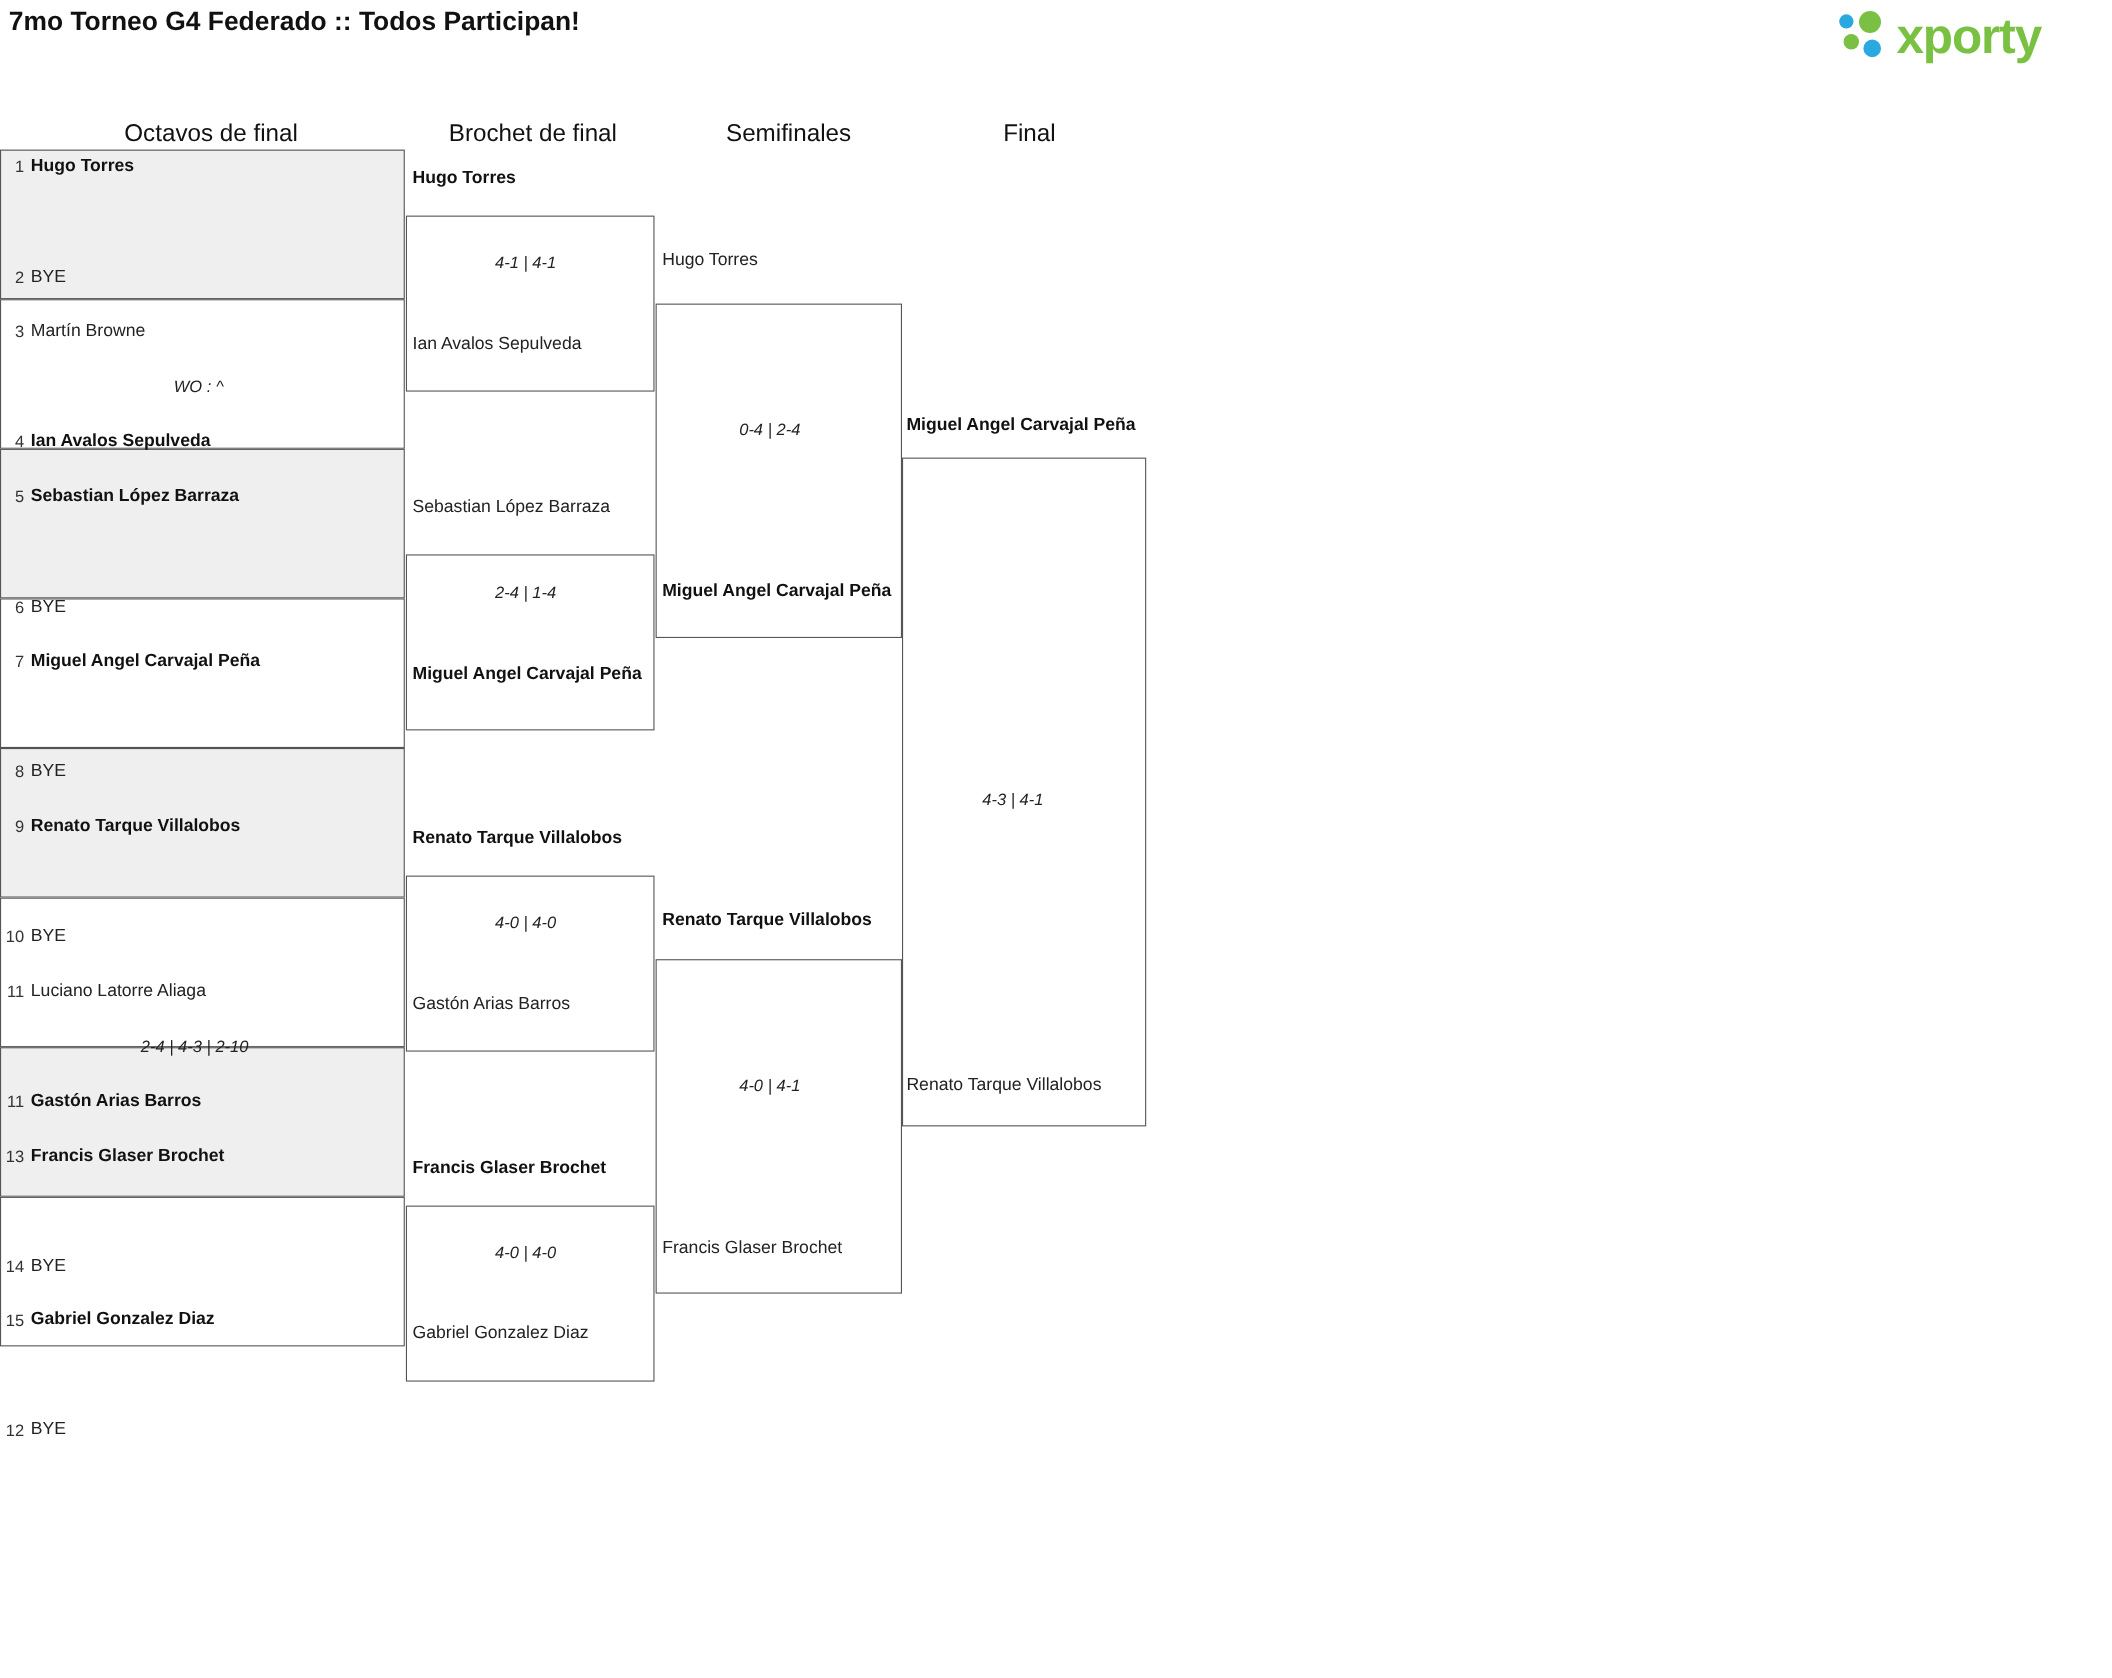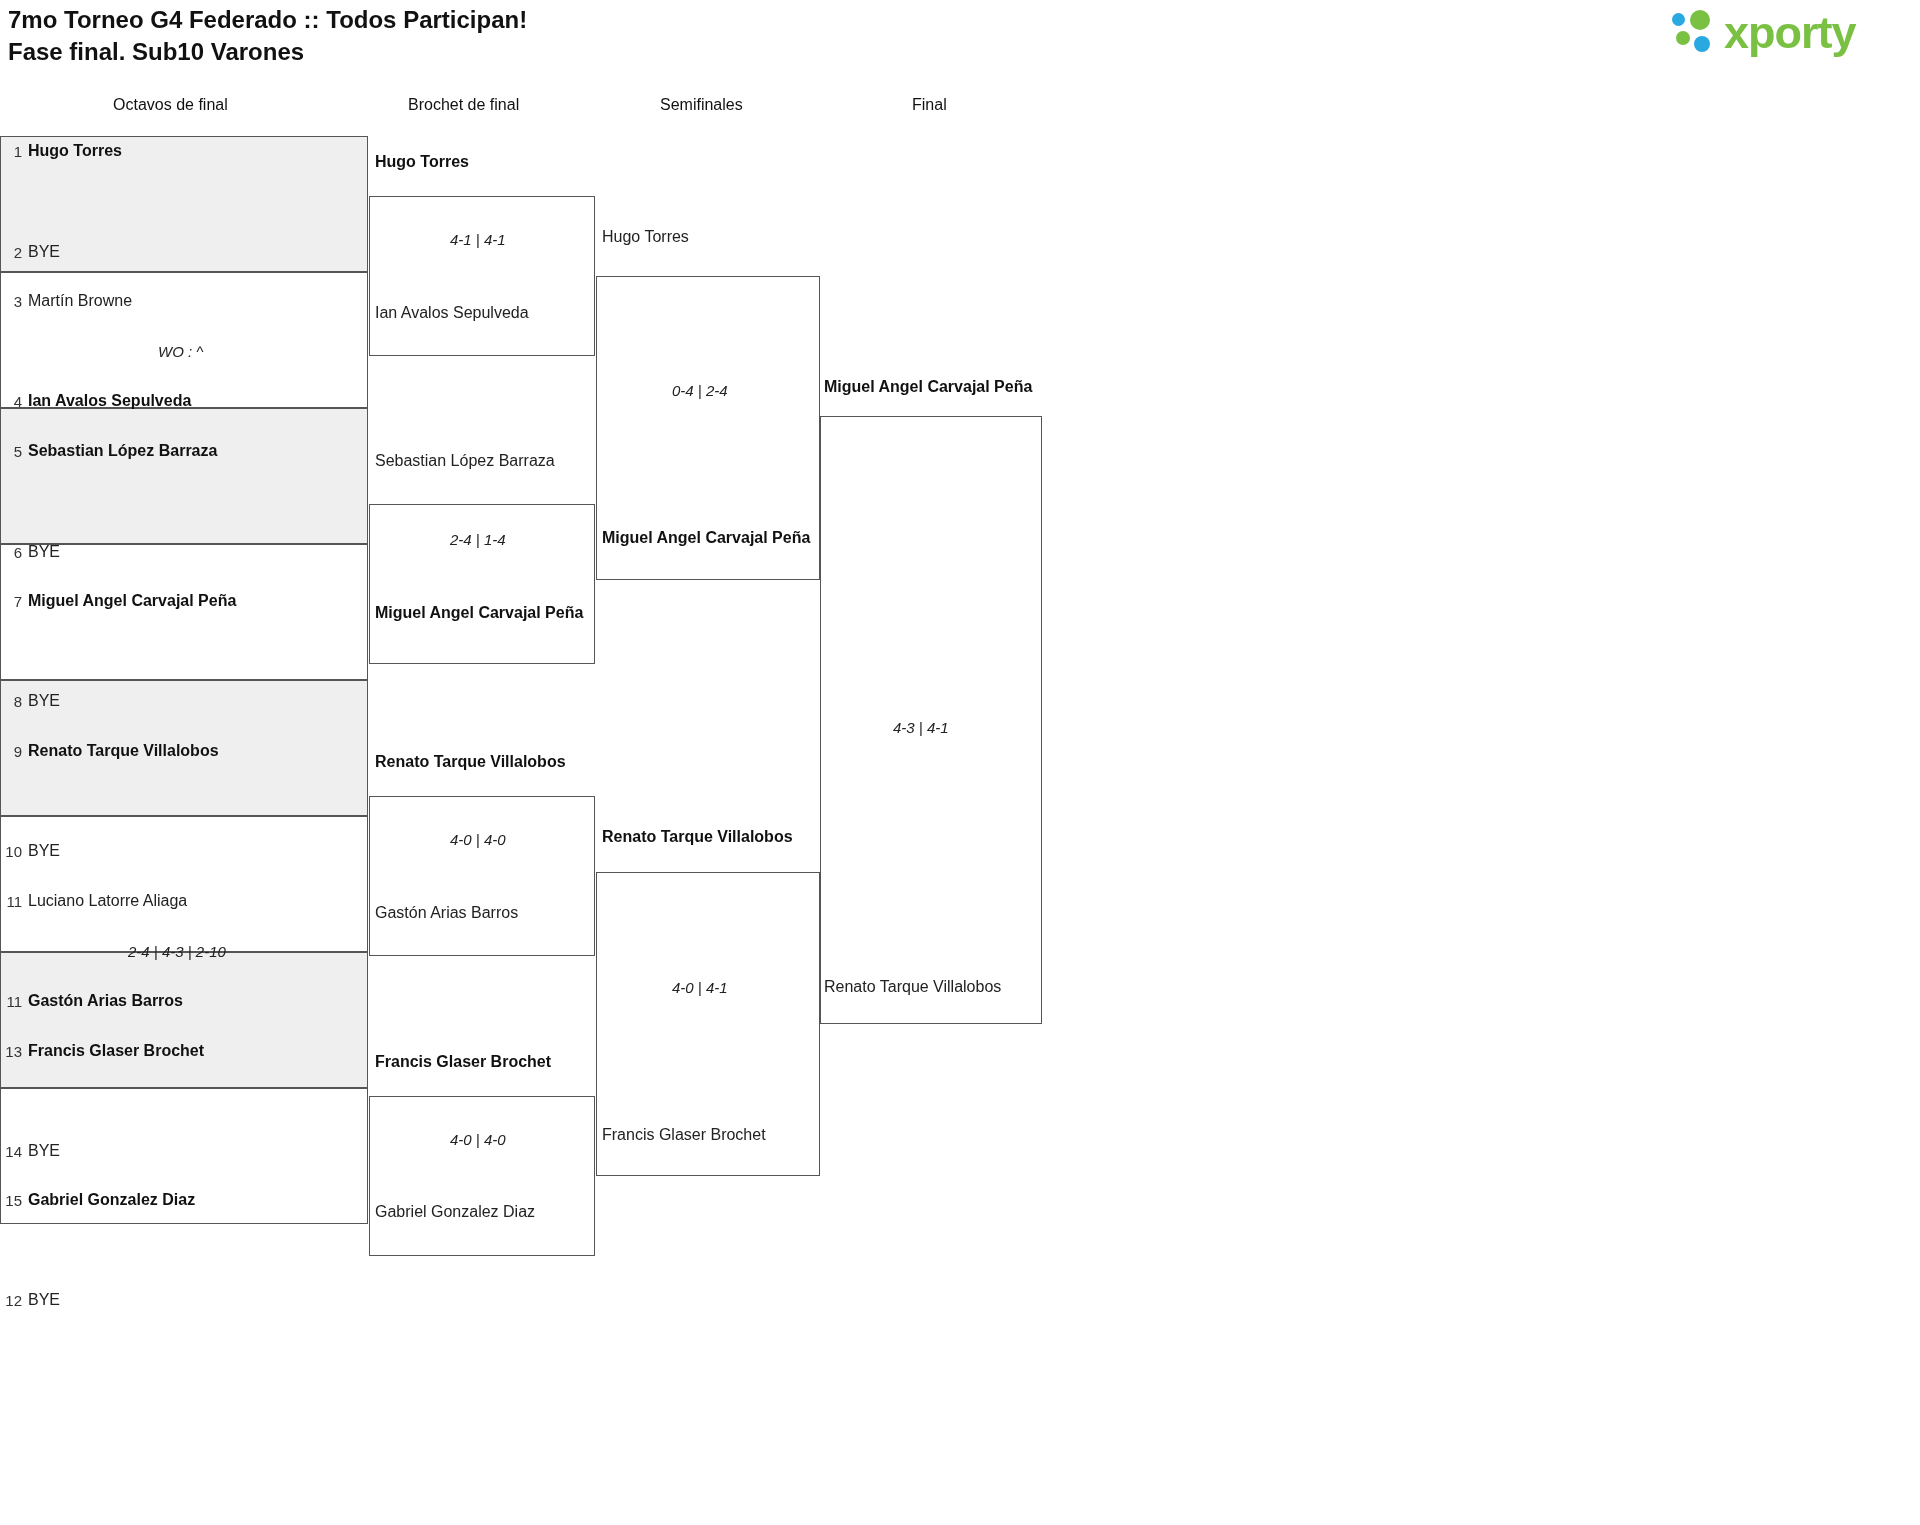--- a/index.html
+++ b/index.html
@@ -57,23 +57,24 @@
     font-size: 45px;
     font-weight: bold;
     color: #7ac143;
     letter-spacing: -1px;
     line-height: 56px;
   }
 
   
   .round-label {
     position: absolute;
-    font-size: 16px;
+    font-size: 22px;
     color: #111111;
     white-space: nowrap;
+    margin-top: 12px;
   }
   .box {
     position: absolute;
     box-sizing: border-box;
     border: 1px solid #555555;
   }
   .shade { background: #efefef; }
   .plain { background: #ffffff; }
 
   .seed {
@@ -97,21 +98,20 @@
     white-space: nowrap;
     font-style: italic;
   }
 </style>
 </head>
 <body>
 
 <div id="header">
   <div id="title-block">
     <div>7mo Torneo G4 Federado :: Todos Participan!</div>
-    <div>Fase final. Sub10 Varones</div>
   </div>
   <div id="logo">
     <div class="dots">
       <span class="dot d1"></span>
       <span class="dot d2"></span>
       <span class="dot d3"></span>
       <span class="dot d4"></span>
     </div>
     <div class="word">xporty</div>
   </div>

